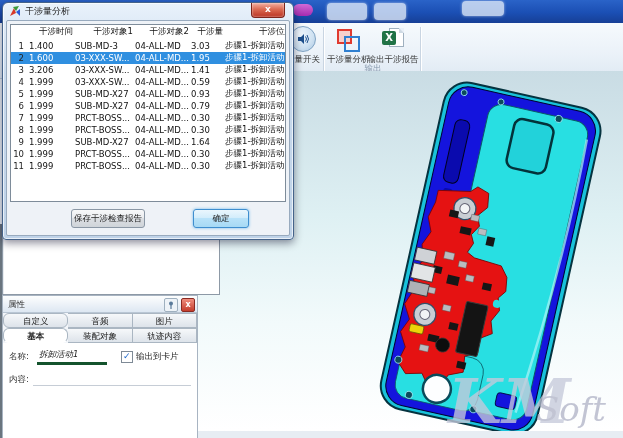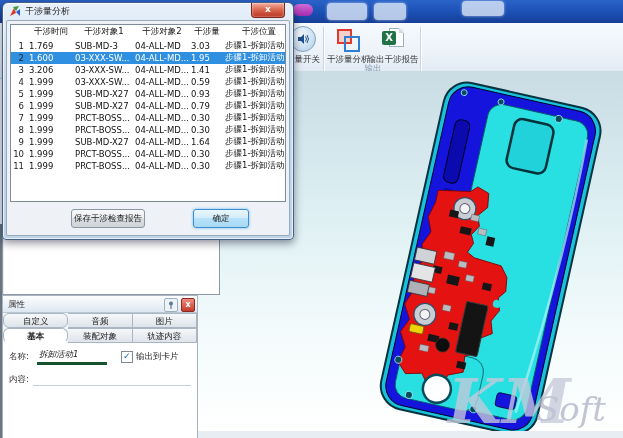--- a/index.html
+++ b/index.html
@@ -83,21 +83,21 @@
   .dlg-close{position:absolute;right:8px;top:0;width:32px;height:14px;
     background:linear-gradient(180deg,#f4b0a2 0%,#dc6a52 45%,#b93322 100%);
     border:1px solid #7e241a;border-top:none;border-radius:0 0 4px 4px;color:#fff;
     font-size:9px;line-height:13px;text-align:center;font-weight:bold;
     box-shadow:inset 0 0 2px rgba(255,255,255,.8);}
   .dlg-body{position:absolute;left:3px;right:3px;top:17px;bottom:3px;background:#eef2f7;
     border:1px solid #98aabe;border-radius:2px;}
   .listbox{position:absolute;left:3px;top:3px;right:3px;height:176px;background:#fff;
     border:1px solid #7e8c9a;overflow:hidden;}
   table.grid{border-collapse:collapse;table-layout:fixed;width:100%;font-size:8.5px;color:#111;}
-  table.grid th{font-weight:normal;text-align:center;padding:1px 0 2px 2px;white-space:nowrap;overflow:hidden;}
+  table.grid th{font-weight:normal;text-align:right;padding:1px 0 2px 2px;white-space:nowrap;overflow:hidden;}
   table.grid td{padding:0 0 0 2px;height:11px;white-space:nowrap;overflow:hidden;}
   table.grid td:first-child{text-align:right;padding-right:3px;color:#222;}
   tr.sel td{background:#2f8fe0;color:#fff;}
   .dlg-buttons{position:absolute;left:0;right:0;bottom:8px;height:18px;}
   .btn{position:absolute;height:17px;font-size:8.5px;color:#222;text-align:center;line-height:16px;
     border:1px solid #8a97a5;border-radius:3px;
     background:linear-gradient(180deg,#f7f8f9 0%,#ebedf0 45%,#dcdfe3 50%,#cfd4d9 100%);}
   .btn.default{border:1px solid #3e8ecf;
     background:linear-gradient(180deg,#eaf6fd 0%,#d3edfb 45%,#b8e2f9 50%,#a6d9f4 100%);
     box-shadow:0 0 3px #6db9ea;}
@@ -305,21 +305,21 @@
             <th>干涉时间</th>
             <th>干涉对象1</th>
             <th>干涉对象2</th>
             <th>干涉量</th>
             <th>干涉位置</th>
           </tr>
             </thead>
           <tbody>
               <tr>
                 <td>1</td>
-                <td>1.769</td>
+                <td>1.400</td>
                 <td>SUB-MD-3</td>
                 <td>04-ALL-MD</td>
                 <td>3.03</td>
                 <td>步骤1-拆卸活动1</td>
               </tr>
               <tr class="sel">
                 <td>2</td>
                 <td>1.600</td>
                 <td>03-XXX-SW...</td>
                 <td>04-ALL-MD...</td>

